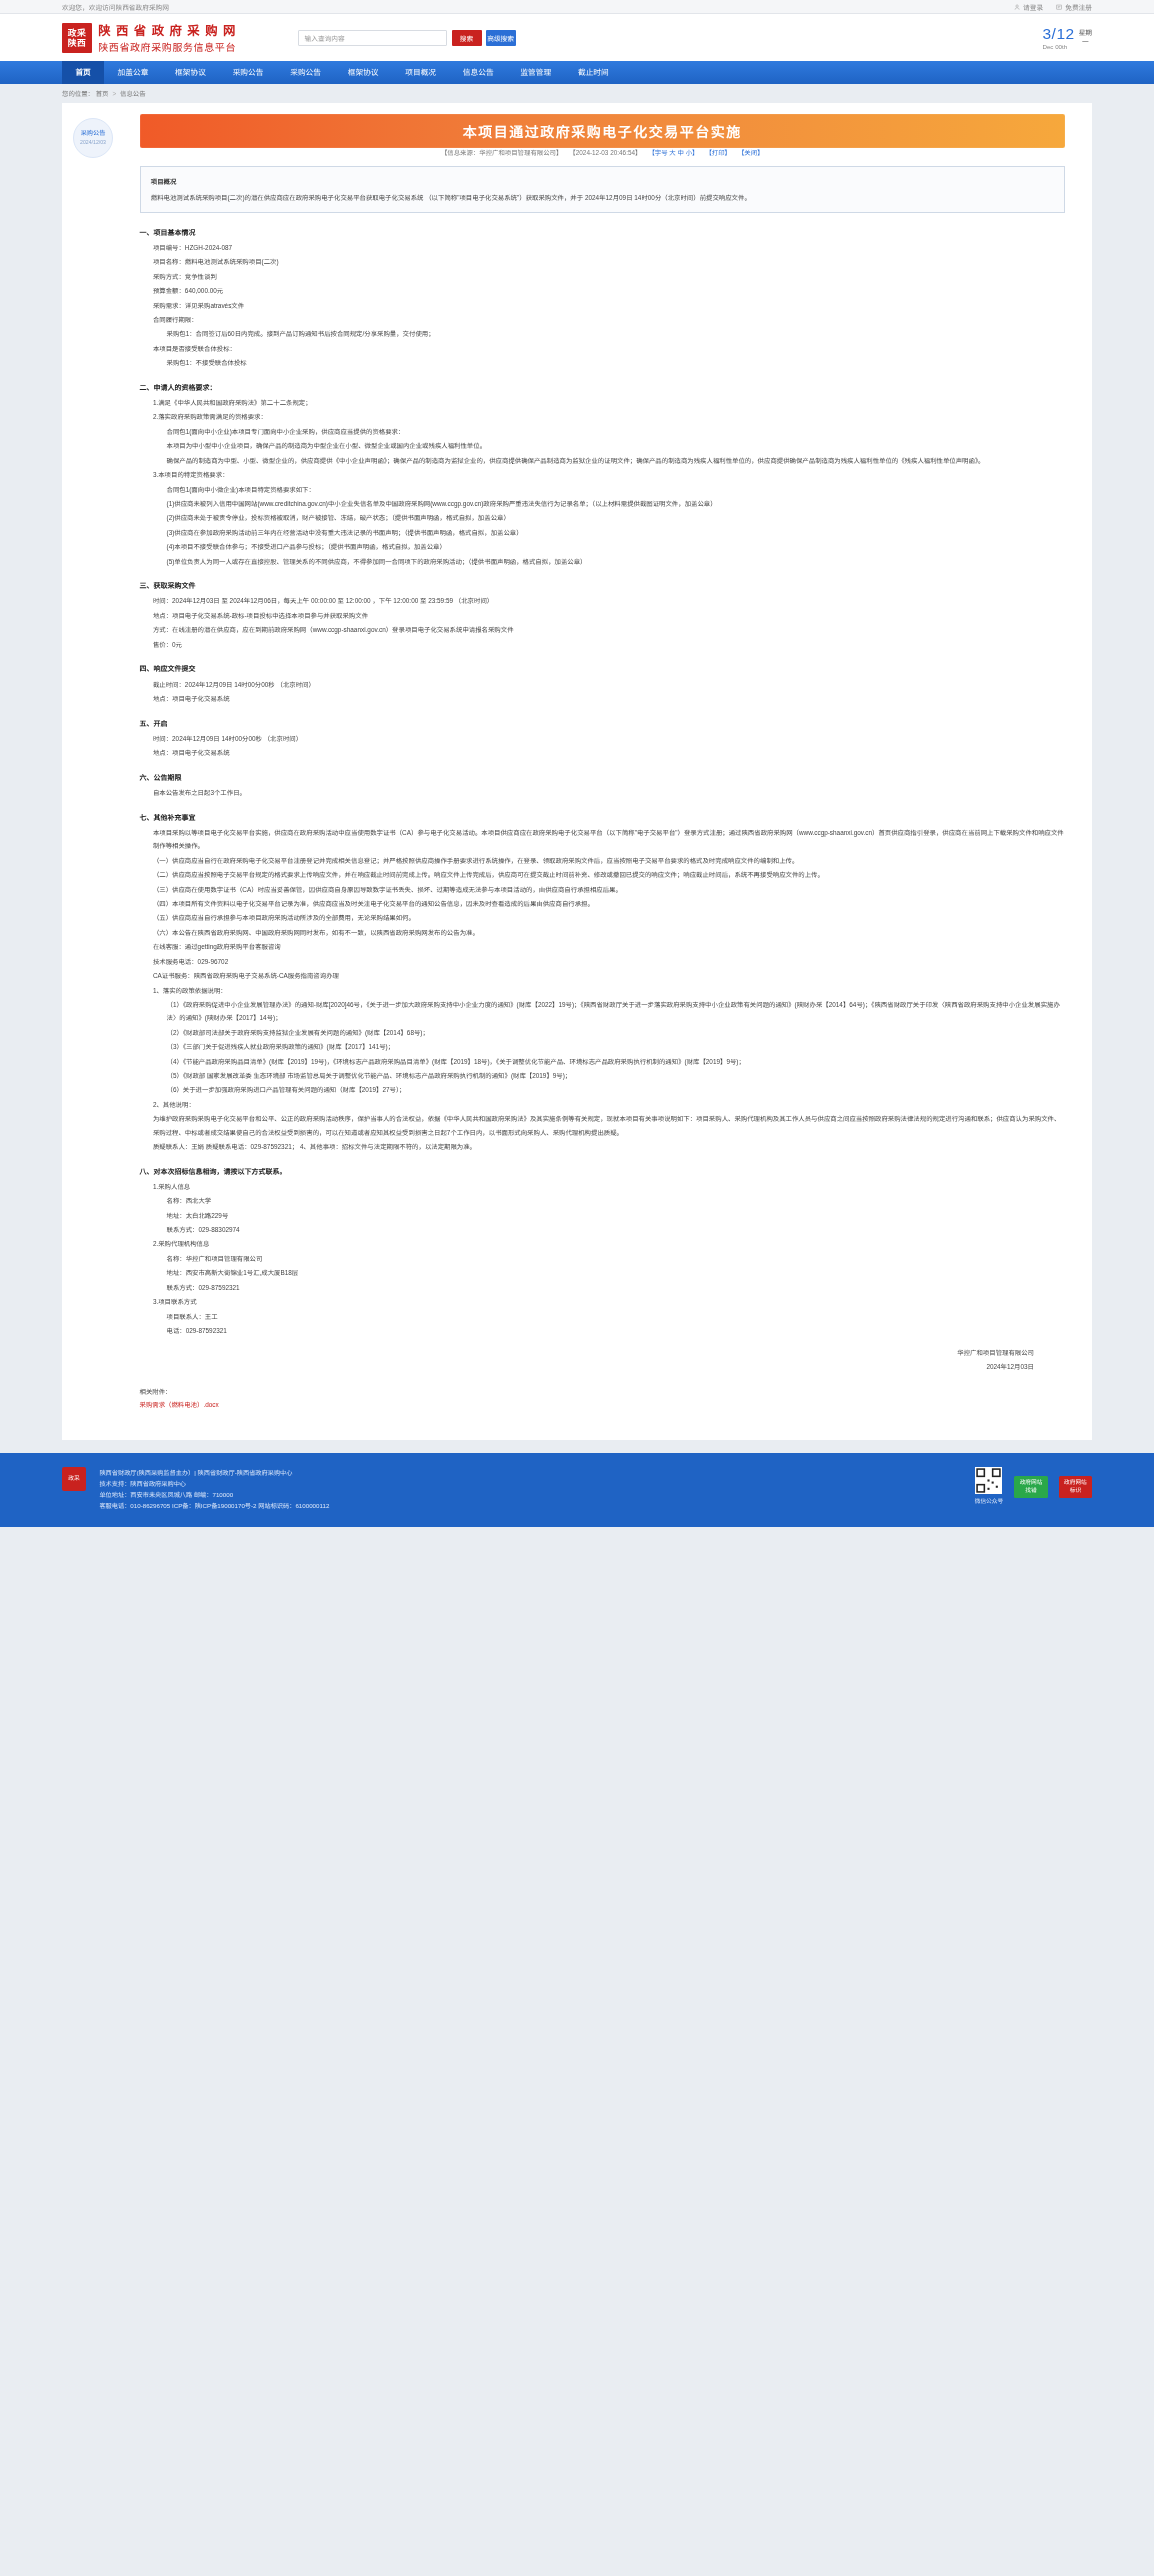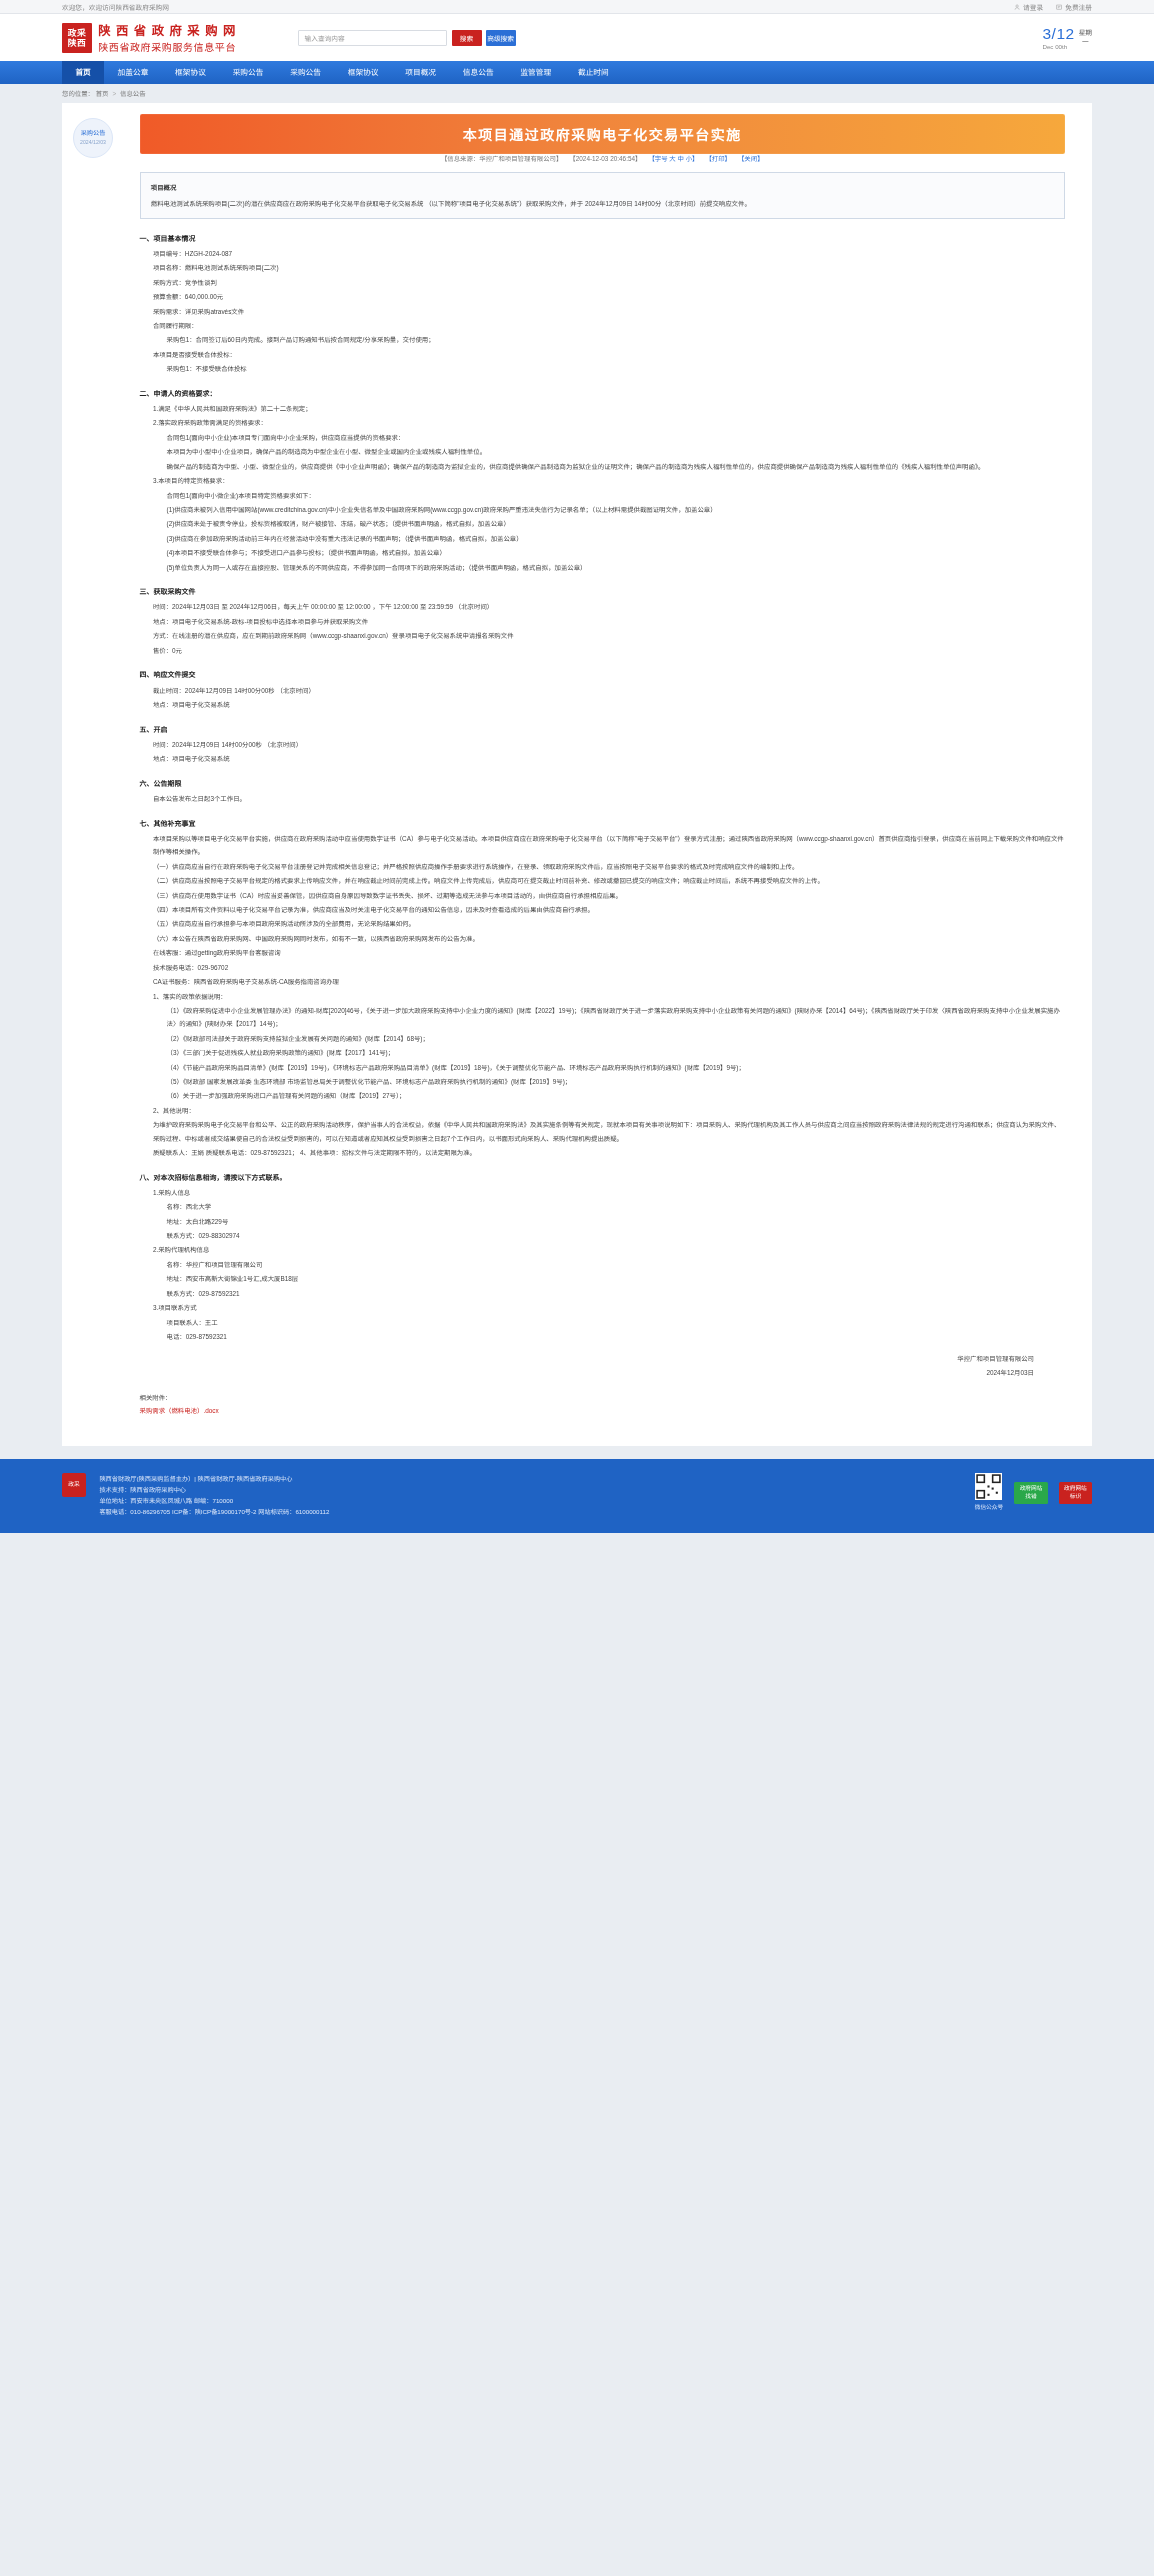--- a/index.html
+++ b/index.html
@@ -96,21 +96,21 @@
     margin: 3.1px auto 0 auto; display:flex; flex-direction:column; align-items:center; justify-content:center;
     font-size:6.2px; line-height:8.8px; border:0.5px solid #dbe6f7; text-align:center;
   }
   .side .cat .d { font-size:5.2px; color:#8ba6cd; }
 
   .content {
     flex:1; background:#fff; padding: 11.3px 27px 31px 15.5px; min-height: 206px;
   }
 
   .banner {
-    height: 40px; border-radius:2.1px;
+    height: 34px; border-radius:2.1px;
     background: linear-gradient(90deg,#f05a28 0%, #f0833c 45%, #f6a83c 100%);
     color:#fff; display:flex; align-items:center; justify-content:center;
     font-size:14px; font-weight:bold; letter-spacing:1.5px;
     box-shadow: inset 0 0 0 0.5px rgba(255,255,255,.15);
   }
 
   .doc-title {
     text-align:center; font-size:9.8px; font-weight:bold; color:#222;
     margin: 17.5px 0 8.2px 0; letter-spacing:0.3px;
   }

